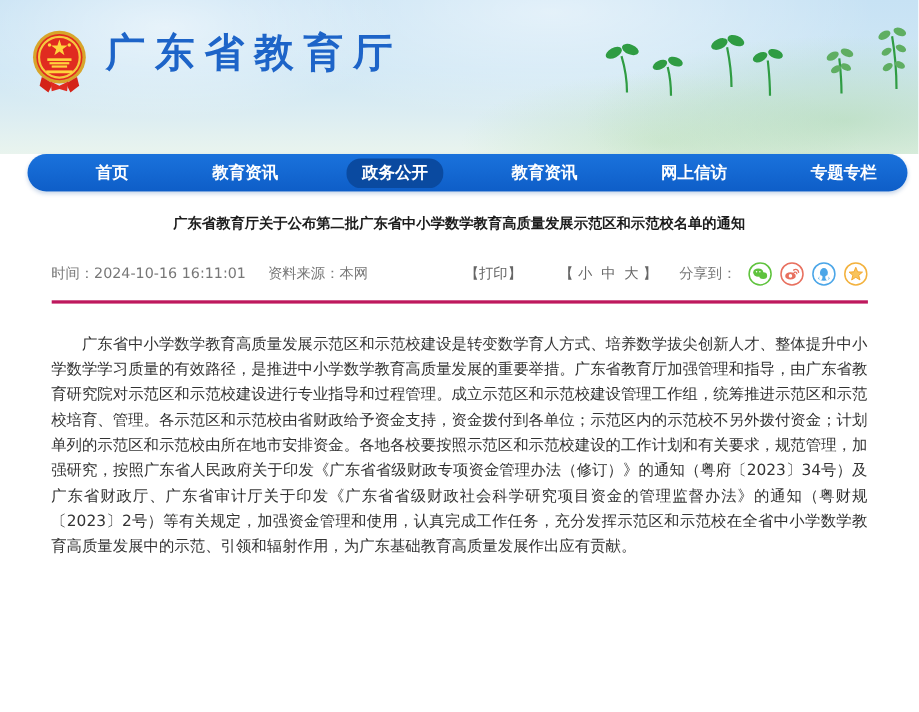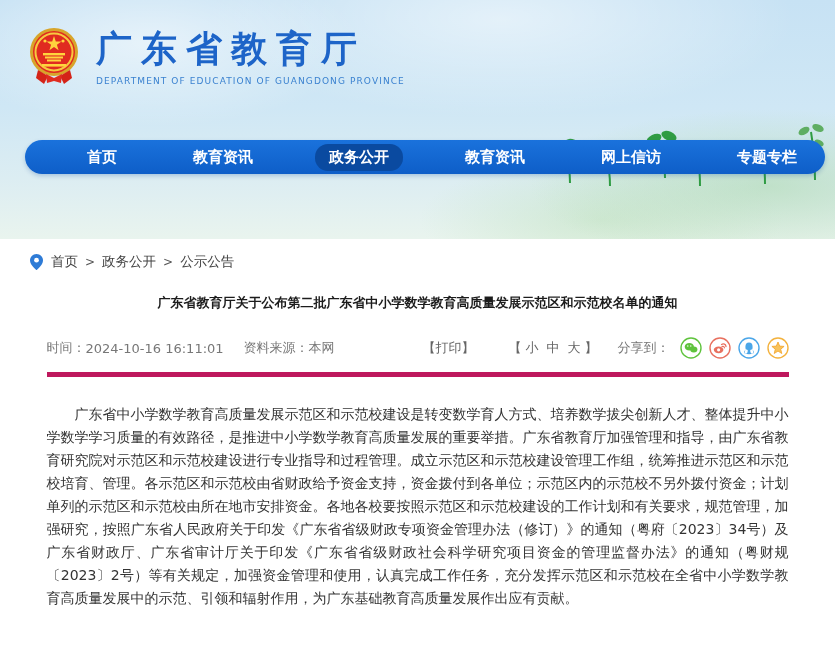--- a/index.html
+++ b/index.html
@@ -4,21 +4,21 @@
 <style>
   * { margin:0; padding:0; box-sizing:border-box; }
   html,body { width:835px; height:647px; overflow:hidden; }
   body {
     font-family: "DejaVu Sans", "Liberation Sans", sans-serif;
     background:#ffffff; position:relative;
   }
 
   
   .hero {
-    position:relative; width:835px; height:239px;
+    position:relative; width:835px; height:140px;
     background:
       radial-gradient(ellipse 340px 110px at 92% 78%, rgba(168,214,168,.55), rgba(168,214,168,0) 70%),
       radial-gradient(ellipse 260px 90px at 72% 92%, rgba(188,224,185,.5), rgba(188,224,185,0) 70%),
       radial-gradient(ellipse 300px 120px at 18% 18%, rgba(255,255,255,.55), rgba(255,255,255,0) 70%),
       radial-gradient(ellipse 420px 140px at 60% 8%, rgba(255,255,255,.5), rgba(255,255,255,0) 70%),
       linear-gradient(180deg,#c7e2f4 0%, #cfe7f5 45%, #dcedf2 75%, #e9f4ee 100%);
   }
   .brand {
     position:absolute; top:26px; left:28px;
     display:flex; align-items:flex-start; gap:16px;
@@ -61,21 +61,21 @@
 
   
   .article { width:742px; margin:0 auto; }
   .art-title {
     margin-top:22px; text-align:center;
     font-size:13px; font-weight:bold; color:#1c1c1c; line-height:1.55;
   }
   .meta-row {
     margin-top:24px; display:flex; align-items:center;
     font-size:13px; color:#777;
-    padding-bottom:13px; border-bottom:5px solid #be185d;
+    padding-bottom:13px; border-bottom:3px solid #be185d;
   }
   .meta-left { display:flex; align-items:center; }
   .meta-left .sep { width:20px; }
   .meta-right { margin-left:auto; display:flex; align-items:center; gap:6px; }
   .meta-btn { color:#666; cursor:pointer; white-space:nowrap; }
   .size-group { color:#666; white-space:nowrap; margin-left:28px; }
   .size-btn { cursor:pointer; margin:0 4px; }
   .share-label { margin-left:14px; color:#777; white-space:nowrap; }
   .share-ic { width:22px; height:22px; cursor:pointer; display:block; }
   .share-row { display:flex; gap:7px; align-items:center; margin-left:4px; }
@@ -103,21 +103,20 @@
       <rect x="15" y="27" width="22" height="2.4" fill="#ffd43d"></rect>
       <rect x="17" y="30.5" width="18" height="2" fill="#ffd43d"></rect>
       <rect x="19" y="33.5" width="14" height="2" fill="#ffd43d"></rect>
       <rect x="14" y="38" width="24" height="2.6" fill="#ffd43d"></rect>
       <path d="M10 44 L20 50 L16 58 L8 52 Z" fill="#d42318"></path>
       <path d="M42 44 L32 50 L36 58 L44 52 Z" fill="#d42318"></path>
       <path d="M18 48 L26 52 L34 48 L33 57 L26 55 L19 57 Z" fill="#e02b20"></path>
     </svg>
     <div class="brand-text">
       <div class="site-title">广东省教育厅</div>
-      <div class="site-sub">DEPARTMENT OF EDUCATION OF GUANGDONG PROVINCE</div>
     </div>
   </div>
 
   <svg class="greens" viewBox="0 0 320 95">
     <g stroke="#2f9c43" stroke-width="2" fill="none">
       <path d="M55 85 C55 70 53 62 50 52"></path>
       <path d="M95 88 C95 76 94 70 92 62"></path>
       <path d="M150 80 C150 64 148 54 146 44"></path>
       <path d="M185 88 C185 74 184 66 183 56"></path>
       <path d="M250 86 C250 72 249 64 248 54"></path>

